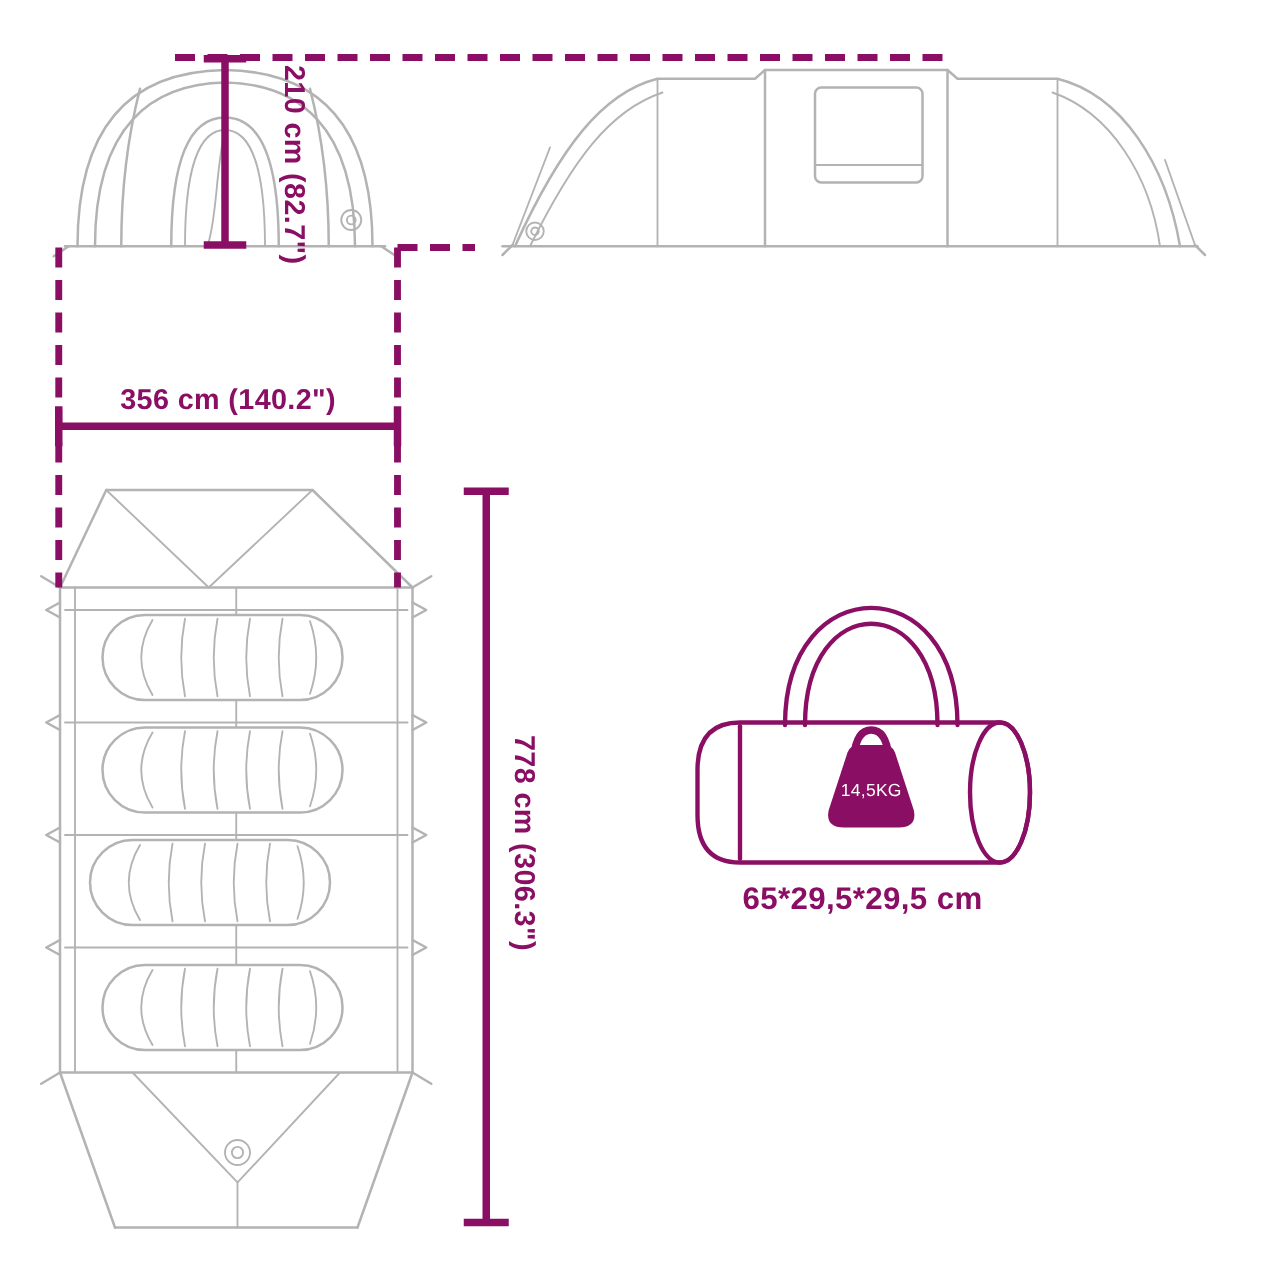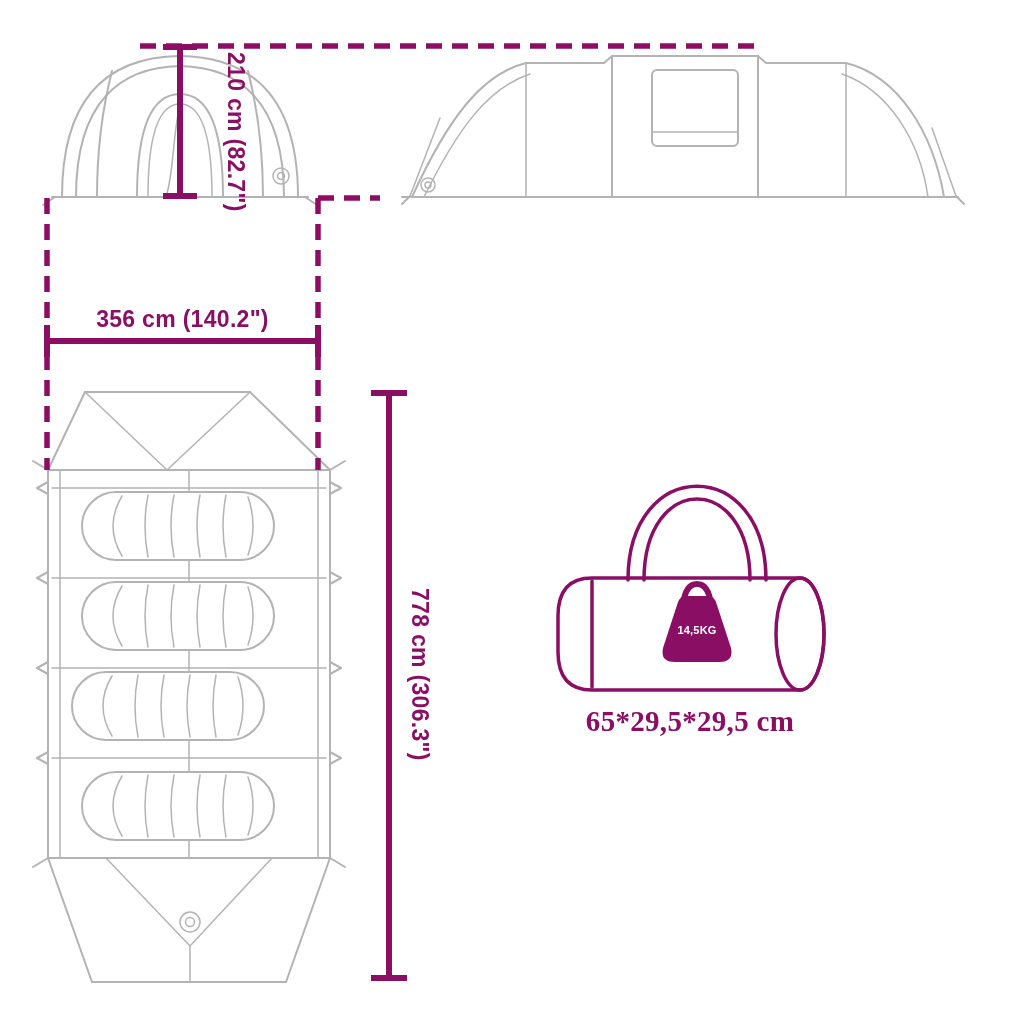--- a/index.html
+++ b/index.html
@@ -22,24 +22,24 @@
   .dim  { stroke: var(--accent, #8A0F64); stroke-width:6; fill:none; }
   .bagline { stroke: var(--accent, #8A0F64); stroke-width:3.5; fill:none; stroke-linecap:round; stroke-linejoin:round; }
   .baglinethick { stroke: var(--accent, #8A0F64); stroke-width:6; fill:none; stroke-linecap:round; }
   .weightfill { fill: var(--accent, #8A0F64); stroke:none; }
 
   .dim-label {
     position:absolute; color: var(--accent, #8A0F64);
     font-weight:bold; font-size:23px; letter-spacing:0.3px; white-space:nowrap;
   }
   .vertical { writing-mode:vertical-rl; }
-  .bag-size-label { font-size:29px;font-family:Liberation Serif, serif; }
+  .bag-size-label { font-size:25px; }
   .weight-label {
     position:absolute; color: var(--weight-label-text, #fff);
-    font-weight:bold; font-size:11px; text-align:center; letter-spacing:0.2px;
+    font-weight:normal; font-size:14px; text-align:center; letter-spacing:0.2px;
   }
 </style>
 </head>
 <body>
 
 <div class="canvas">
 
   <svg class="scene" width="1024" height="1024" viewBox="0 0 1024 1024">
 
     <defs>

